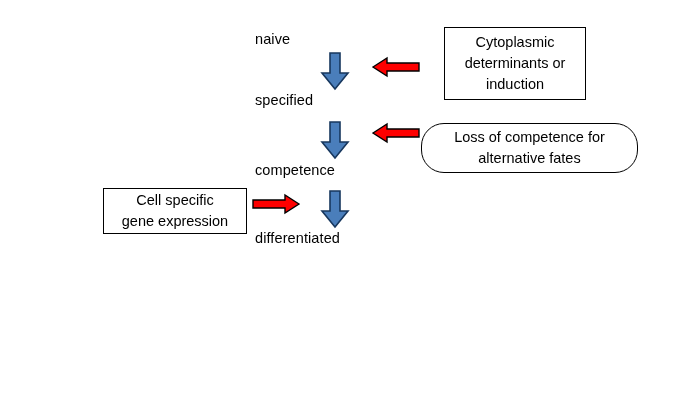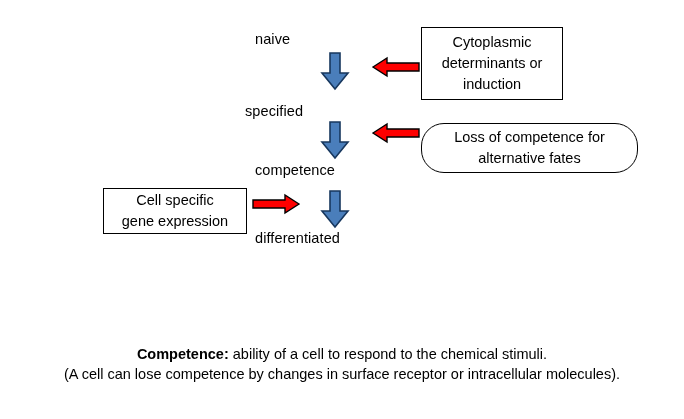--- a/index.html
+++ b/index.html
@@ -28,21 +28,21 @@
   .stage-label {
     position: absolute;
     text-align: left;
     font-size: 14.5px;
     line-height: 17px;
     letter-spacing: 0.1px;
     white-space: nowrap;
     color: #000;
   }
   .stage-naive        { left: 255px; top: 31px;  width: 160px; }
-  .stage-specified    { left: 245px; top: 92px;  width: 160px; margin-top: 11px; }
+  .stage-specified    { left: 255px; top: 92px;  width: 160px; }
   .stage-determined   { left: 255px; top: 162px; width: 160px; }
   .stage-differentiated { left: 255px; top: 230px; width: 160px; }
 
   
   .blue-arrow {
     position: absolute;
     width: 32px;
     height: 40px;
   }
   .blue-arrow svg { display: block; width: 100%; height: 100%; }
@@ -68,21 +68,21 @@
     box-sizing: border-box;
     display: flex;
     align-items: center;
     justify-content: center;
     text-align: center;
     font-size: 14.5px;
     line-height: 21px;
     color: #000;
   }
   .box-cytoplasmic {
-    left: 421px; top: 27px;
+    left: 444px; top: 27px;
     width: 142px; height: 73px;
   }
   .box-loss {
     left: 421px; top: 123px;
     width: 217px; height: 50px; border-radius: 23px;
   }
   .box-cellspecific {
     left: 103px; top: 188px;
     width: 144px; height: 46px;
   }
@@ -156,20 +156,14 @@
   </div>
 
   <div class="text-box box-loss">
     <span class="box-text">Loss of competence for<br>alternative fates</span>
   </div>
 
   <div class="text-box box-cellspecific">
     <span class="box-text">Cell specific<br>gene expression</span>
   </div>
 
-  <div class="caption">
-    <div class="caption-line">
-      <span class="caption-term">Competence:</span><span> ability of a cell to respond to the chemical stimuli.</span>
-    </div>
-    <div class="caption-line">(A cell can lose competence by changes in surface receptor or intracellular molecules).</div>
-  </div>
 
 </div>
 
 </body></html>

